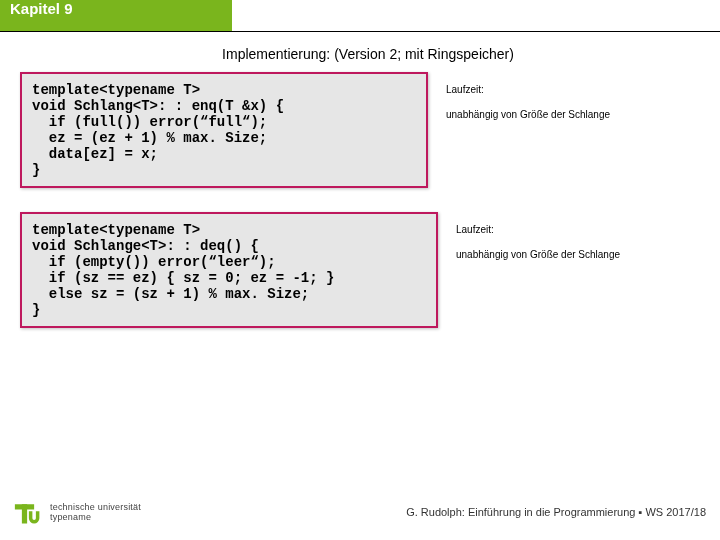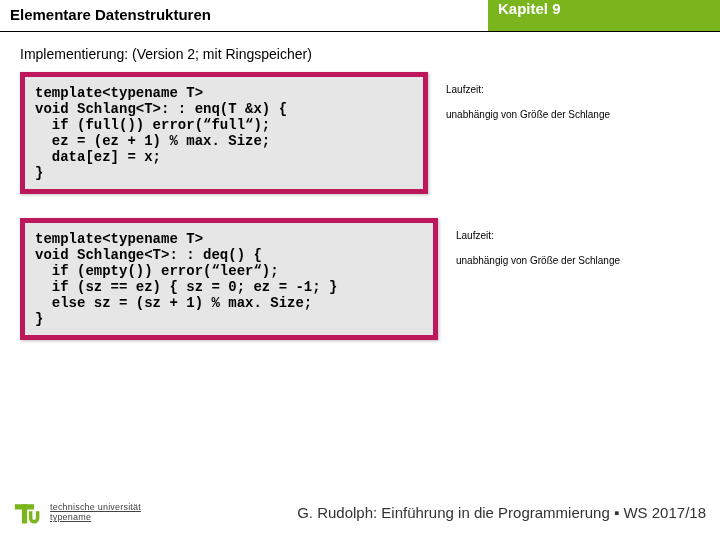--- a/index.html
+++ b/index.html
@@ -14,67 +14,65 @@
   }
   .header-left {
     flex: 1; background: #fff; padding: 6px 10px;
     font-size: 15px; font-weight: bold;
   }
   .header-right {
     width: 232px; background: #7ab51d; color: #fff;
     padding: 0 10px; font-size: 15px; font-weight: bold;
   }
   .subhead {
-    padding: 14px 4px 10px 20px; font-size: 14px;
+    padding: 14px 4px 10px 20px; font-size: 14px; text-align: center;
   }
   .content {
     padding: 0 20px;
   }
   .row {
     display: flex; gap: 18px; margin-bottom: 24px; align-items: flex-start;
   }
   .codebox {
-    background: #e6e6e6; border: 5px solid #be185d;
+    background: #e6e6e6; border: 2px solid #be185d;
     box-shadow: 1px 1px 3px rgba(0,0,0,.25);
     padding: 8px 10px;
     font-family: "Courier New", monospace;
     font-size: 14px; font-weight: bold;
     white-space: pre;
     width: 408px;
   }
   .codebox.tall { width: 418px; }
   .note {
     padding-top: 10px; font-size: 10px; line-height: 1.5;
   }
   .note .rt { margin-bottom: 10px; }
   .footer {
     position: absolute; left: 0; right: 0; bottom: 0;
     height: 48px; display: flex; align-items: center;
     justify-content: space-between; padding: 0 14px 6px 14px;
   }
   .logo {
     display: flex; align-items: center; gap: 8px;
     color: #444;
-    text-decoration: underline;
   }
   .logo-mark {
     width: 28px; height: 28px; position: relative;
   }
   .logo-mark svg { width: 28px; height: 28px; display:block; }
   .logo-text { font-size: 9px; line-height: 1.1; letter-spacing: .2px; }
   .credit {
-    font-size: 15px; color: #333; text-align: right; line-height: 1.2;
+    font-size: 11px; color: #333; text-align: right; line-height: 1.2;
   }
   .credit .num { display:block; }
 </style>
 </head>
 <body>
 
 <div class="header">
-  <div class="header-left">Elementare Datenstrukturen</div>
   <div class="header-right">Kapitel 9</div>
 </div>
 
 <div class="subhead">Implementierung: (Version 2; mit Ringspeicher)</div>
 
 <div class="content">
 
   <div class="row">
     <div class="codebox">template&lt;typename T&gt;
 void Schlang&lt;T&gt;: : enq(T &amp;x) {

